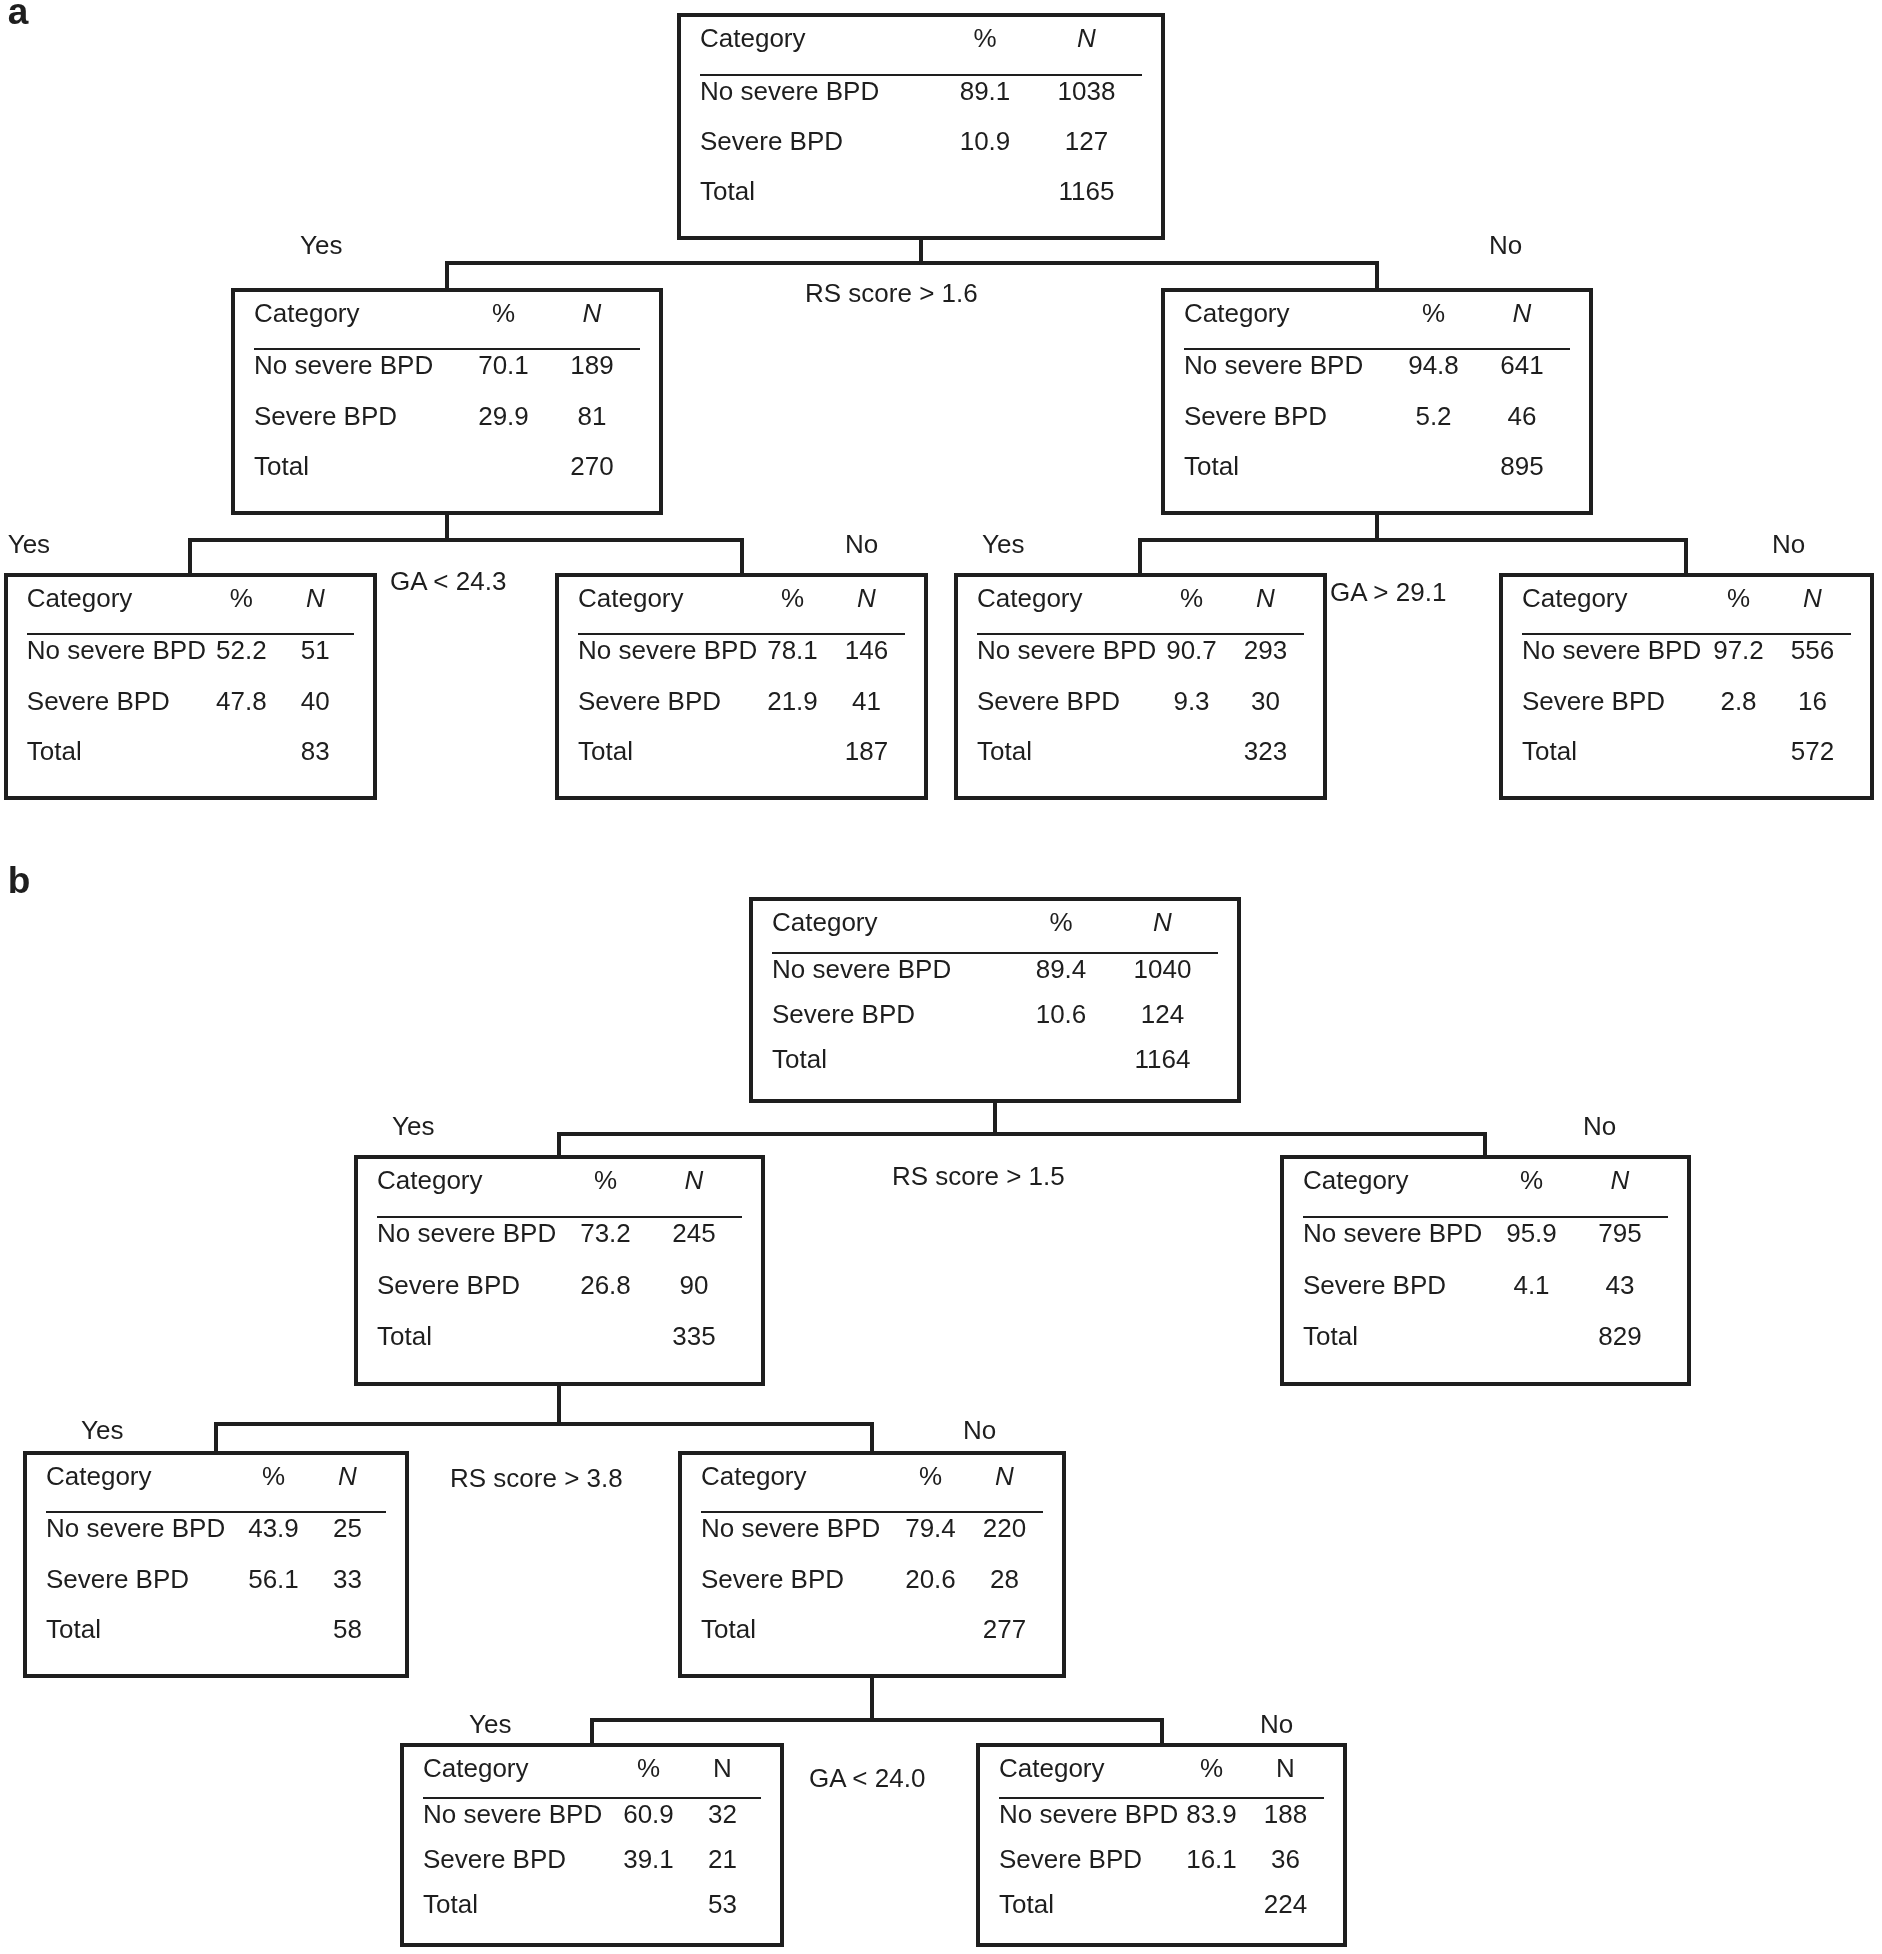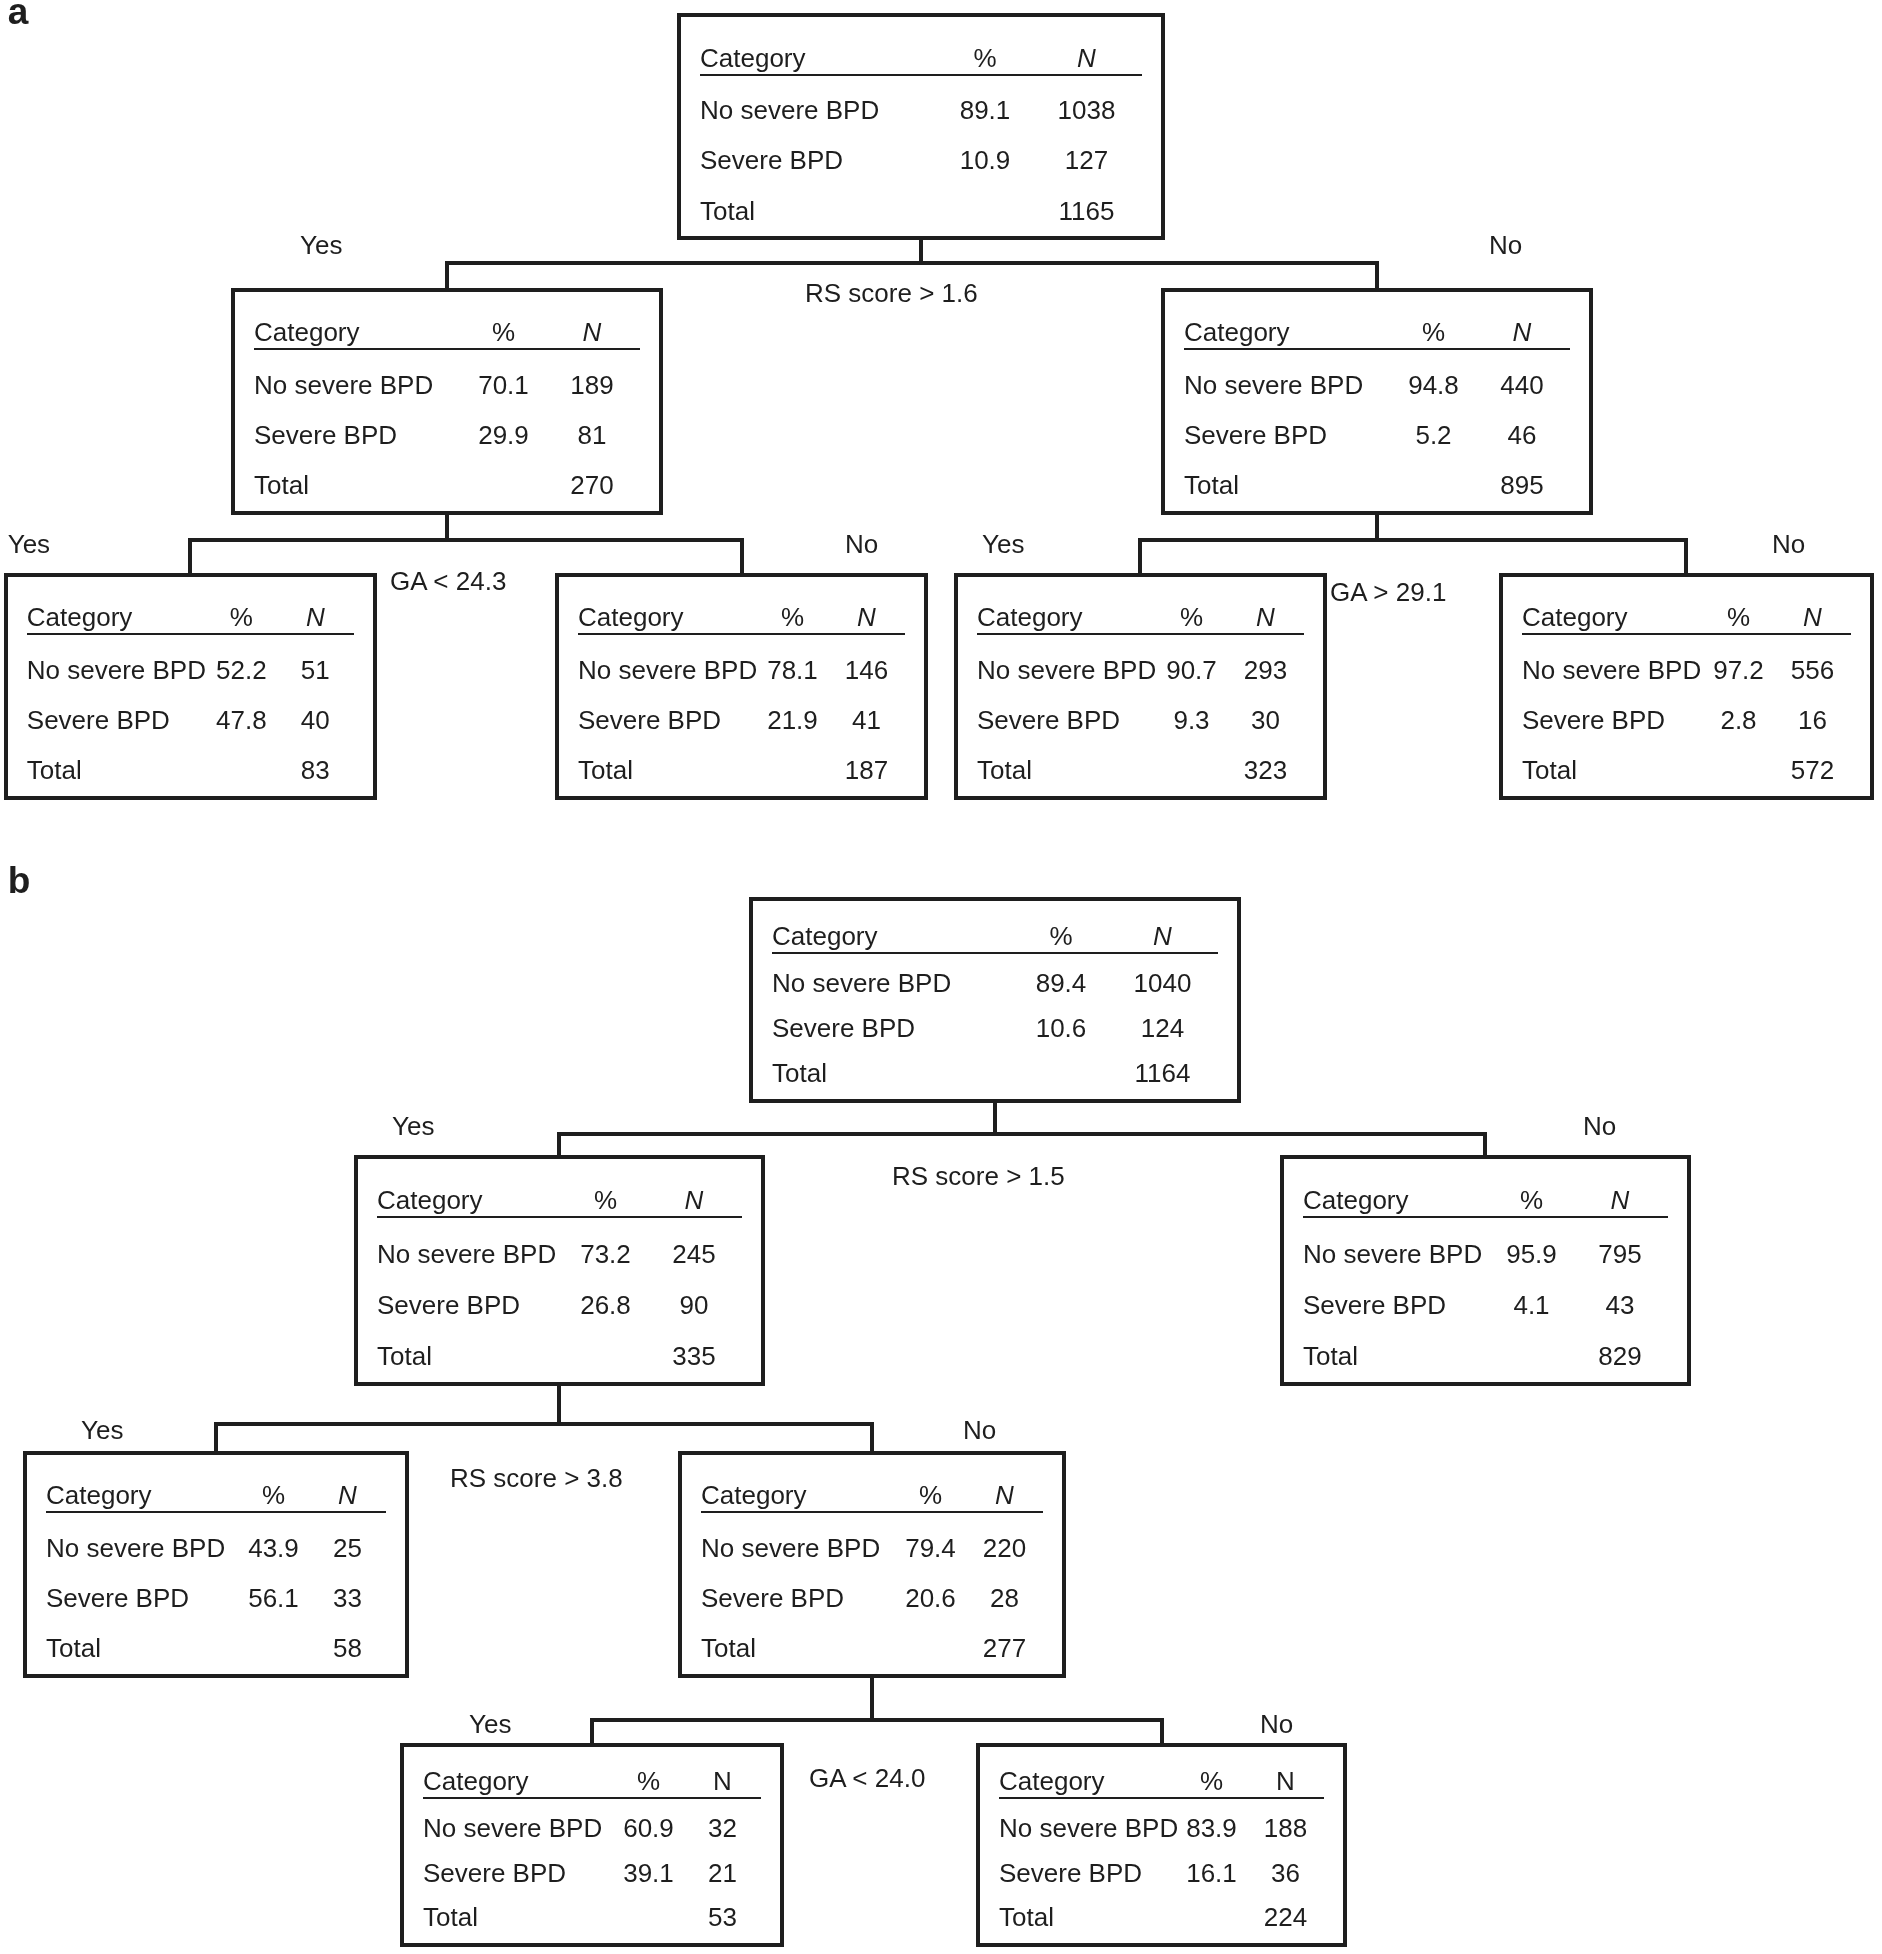--- a/index.html
+++ b/index.html
@@ -5,21 +5,21 @@
   html,body{margin:0;padding:0;background:#ffffff;}
   .canvas{
     position:relative;width:1883px;height:1954px;background:#ffffff;
     font-family:"Liberation Sans",sans-serif;color:#1e1e1e;overflow:hidden;
   }
   .panel-label{position:absolute;font-size:37px;font-weight:700;line-height:1.1;}
   .node{
     position:absolute;box-sizing:border-box;border:4.8px solid #1e1e1e;background:#ffffff;
     display:flex;flex-direction:column;padding:5.8px 19px 9.6px 19px;
   }
-  .nrow{flex:1;display:flex;align-items:flex-end;font-size:26px;min-width:0;}
+  .nrow{flex:1;display:flex;align-items:flex-start;font-size:26px;min-width:0;}
   .nrow.head{border-bottom:2.9px solid #1e1e1e;}
   .cat{flex:1;text-align:left;white-space:nowrap;min-width:0;}
   .pct,.ncol{text-align:center;flex-shrink:0;white-space:nowrap;}
   .wide .pct{width:92px}   .wide .ncol{width:111px}
   .mid  .pct{width:81px}   .mid  .ncol{width:96px}
   .narrow .pct{width:71px} .narrow .ncol{width:77px}
   .head .ncol{font-style:italic;}
   .upright .head .ncol{font-style:normal;}
   .hline,.vline{position:absolute;background:#1e1e1e;}
   .hline{height:3.8px;}
@@ -89,21 +89,21 @@
 
   <div class="node mid" style="left:1161px;top:288px;width:432px;height:227px">
     <div class="nrow head">
       <span class="cat">Category</span>
       <span class="pct">%</span>
       <span class="ncol">N</span>
     </div>
     <div class="nrow">
       <span class="cat">No severe BPD</span>
       <span class="pct">94.8</span>
-      <span class="ncol">440</span>
+      <span class="ncol">641</span>
     </div>
     <div class="nrow">
       <span class="cat">Severe BPD</span>
       <span class="pct">5.2</span>
       <span class="ncol">46</span>
     </div>
     <div class="nrow">
       <span class="cat">Total</span>
       <span class="pct"></span>
       <span class="ncol">895</span>

